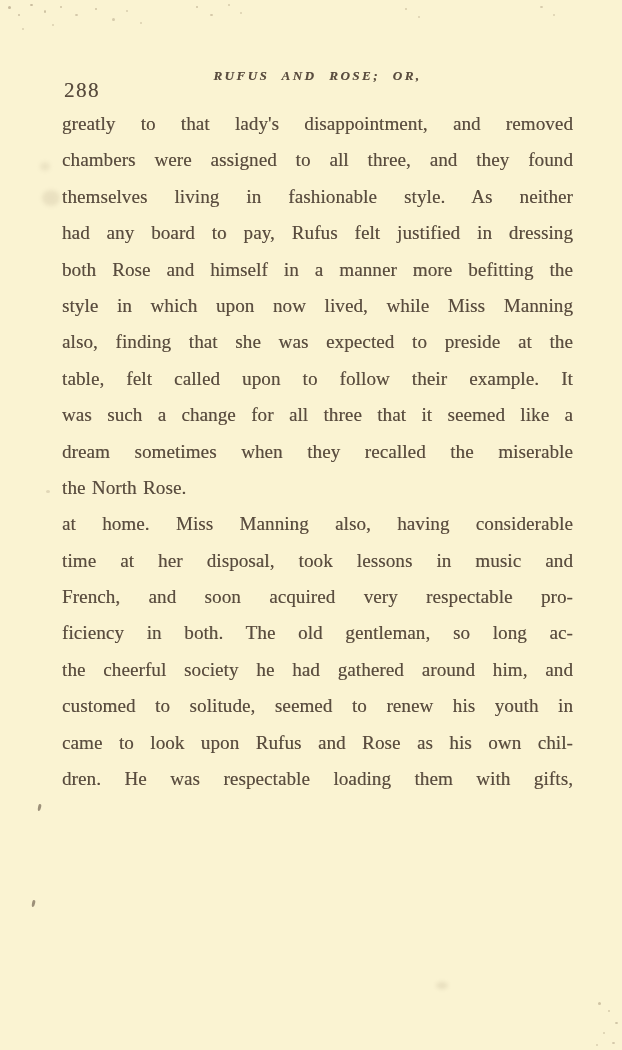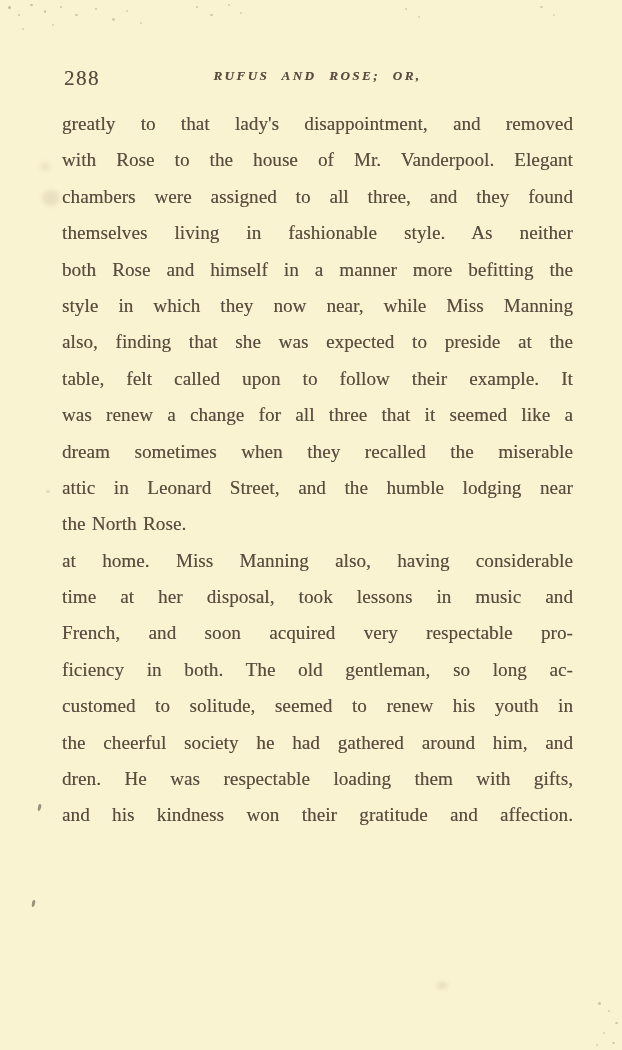--- a/index.html
+++ b/index.html
@@ -15,21 +15,21 @@
   .header {
     position: absolute;
     top: 66px;
     left: 62px;
     width: 511px;
     height: 30px;
   }
   .page-number {
     position: absolute;
     left: 2px;
-    top: 0;
+    top: 12px;
     font-size: 21px;
     letter-spacing: 1.5px;
     text-shadow: 0.3px 0.3px 0.5px rgba(89,76,62,0.6);
     text-align: right;
   }
   .running-title {
     display: block;
     text-align: center;
     font-style: italic;
     font-weight: bold;
@@ -84,39 +84,38 @@
 
 <div class="page">
 
   <div class="header">
     <span class="page-number">288</span>
     <span class="running-title">RUFUS AND ROSE; OR,</span>
   </div>
 
   <div class="text-block">
       <div class="line">greatly to that lady's disappointment, and removed</div>
-      <div class="line">with Rose to the house of Mr. Vanderpool.  Elegant</div>
       <div class="line">chambers were assigned to all three, and they found</div>
       <div class="line">themselves living in fashionable style.  As neither</div>
+      <div class="line">had any board to pay, Rufus felt justified in dressing</div>
       <div class="line">both Rose and himself in a manner more befitting the</div>
-      <div class="line">style in which they now near, while Miss Manning</div>
+      <div class="line">style in which upon now lived, while Miss Manning</div>
       <div class="line">also, finding that she was expected to preside at the</div>
       <div class="line">table, felt called upon to follow their example.  It</div>
-      <div class="line">was renew a change for all three that it seemed like a</div>
+      <div class="line">was such a change for all three that it seemed like a</div>
       <div class="line">dream sometimes when they recalled the miserable</div>
-      <div class="line">attic in Leonard Street, and the humble lodging near</div>
       <div class="line no-justify">the North Rose.</div>
       <div class="line">at home.  Miss Manning also, having considerable</div>
       <div class="line">time at her disposal, took lessons in music and</div>
       <div class="line">French, and soon acquired very respectable pro-</div>
       <div class="line">ficiency in both.  The old gentleman, so long ac-</div>
+      <div class="line">the cheerful society he had gathered around him, and</div>
       <div class="line">customed to solitude, seemed to renew his youth in</div>
-      <div class="line">the cheerful society he had gathered around him, and</div>
+      <div class="line">came to look upon Rufus and Rose as his own chil-</div>
       <div class="line">dren.  He was respectable loading them with gifts,</div>
-      <div class="line">and his kindness won their gratitude and affection.</div>
     </div>
 
   <div id="artifacts">
       <div class="speckle" style="left: 8px; top: 6px; width: 3px; height: 3px; opacity: 0.45;"></div>
       <div class="speckle" style="left: 18px; top: 14px; width: 2px; height: 2px; opacity: 0.4;"></div>
       <div class="speckle" style="left: 30px; top: 4px; width: 3px; height: 2px; opacity: 0.45;"></div>
       <div class="speckle" style="left: 44px; top: 10px; width: 2px; height: 3px; opacity: 0.4;"></div>
       <div class="speckle" style="left: 60px; top: 6px; width: 2px; height: 2px; opacity: 0.38;"></div>
       <div class="speckle" style="left: 75px; top: 14px; width: 3px; height: 2px; opacity: 0.35;"></div>
       <div class="speckle" style="left: 95px; top: 8px; width: 2px; height: 2px; opacity: 0.38;"></div>

